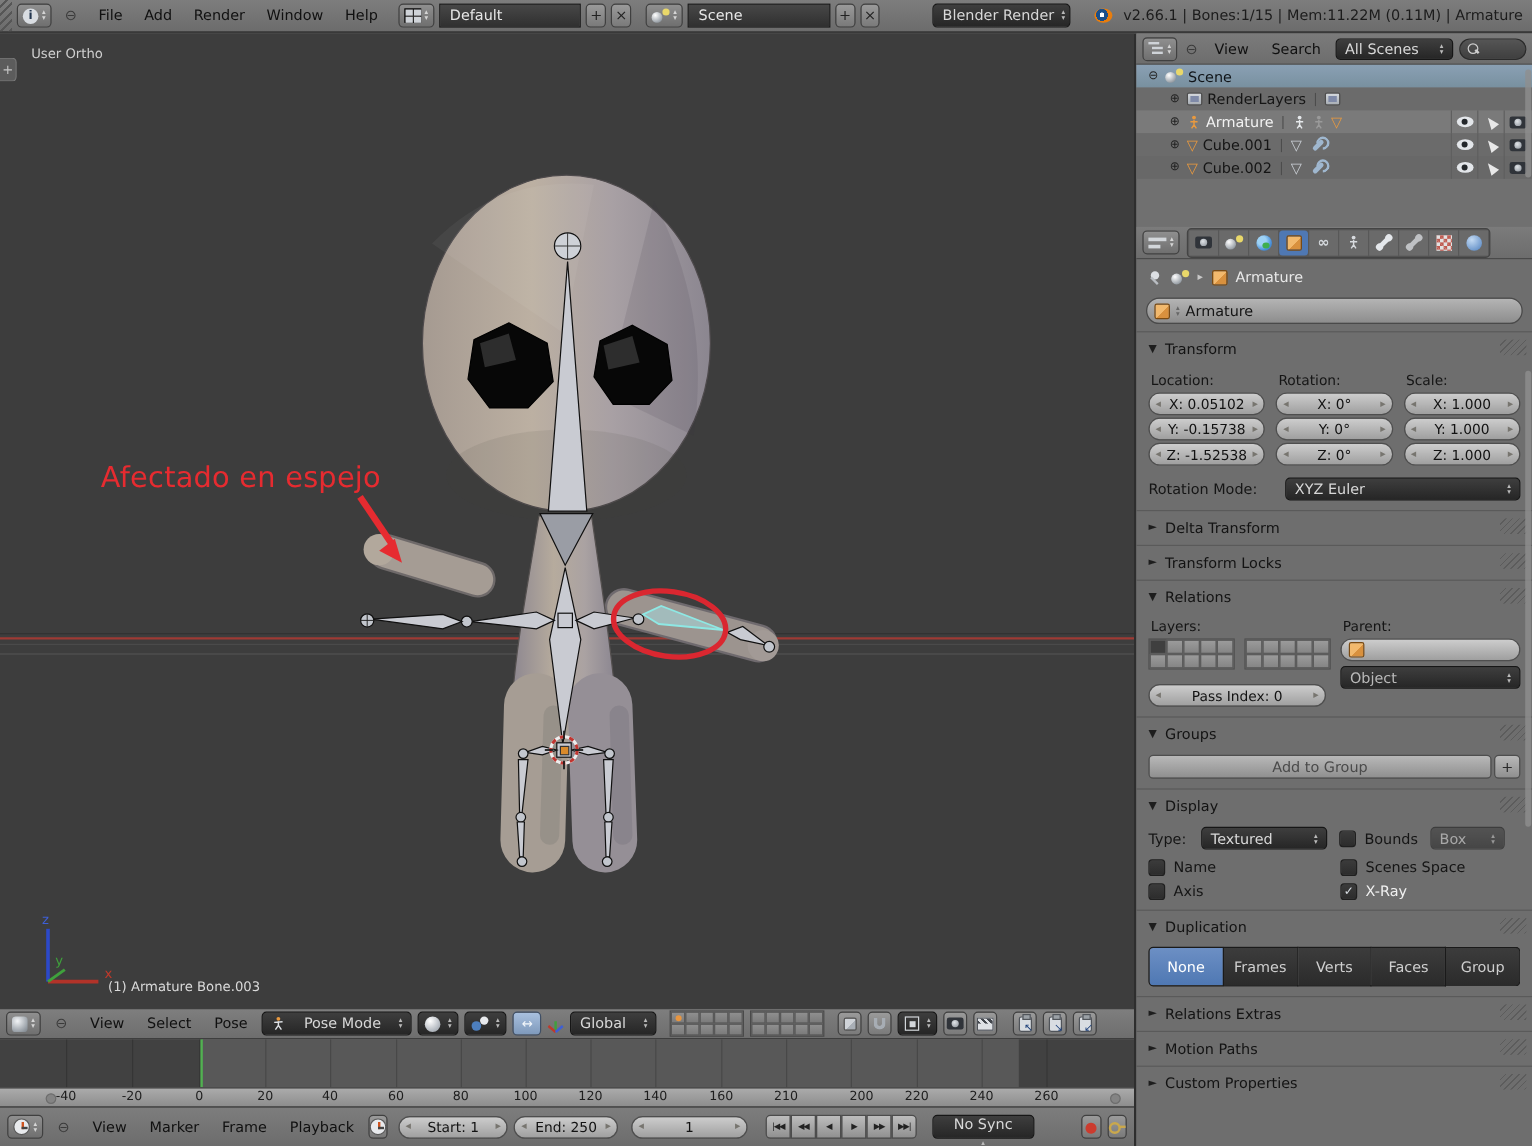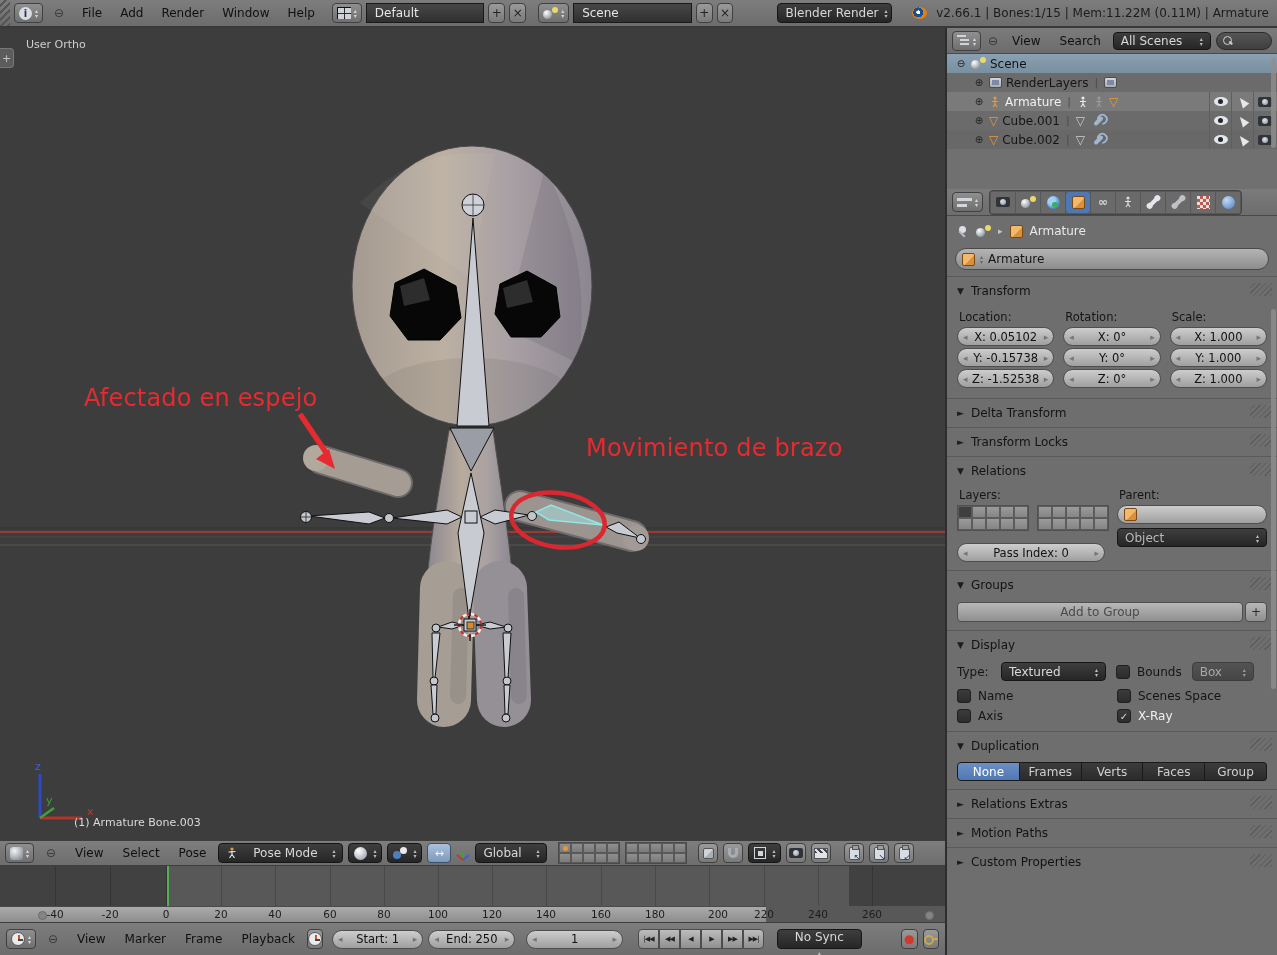--- a/index.html
+++ b/index.html
@@ -141,21 +141,21 @@
   .relcol { width:148px; }
   .lgrids { display:flex; gap:8px; }
   .lgrid { display:grid; grid-template-columns:repeat(5,14px); grid-auto-rows:12px; border:1px solid #505050; }
   .lgrid i { background:linear-gradient(#9b9b9b,#858585); border:1px solid #5c5c5c; }
   .lgrid i.on { background:#3f3f3f; }
   .cb { width:14px; height:14px; border-radius:3px; border:1px solid #1f1f1f;
     background:linear-gradient(#3b3b3b,#2c2c2c); display:inline-flex; align-items:center; justify-content:center;
     color:#d7dce2; font-size:10px; flex:none; }
   .cbrow { display:flex; align-items:center; gap:7px; }
   .seg { display:flex; margin-top:7px; }
-  .seg .opt { flex:1; height:19px; display:flex; align-items:center; justify-content:center; font-size:12px;
+  .seg .opt { flex:1; height:33px; display:flex; align-items:center; justify-content:center; font-size:12px;
     background:linear-gradient(#3c3c3c,#2b2b2b); color:#cfcfcf; border:1px solid #1a1a1a; border-left-width:0; }
   .seg .opt:first-child { border-radius:4px 0 0 4px; border-left-width:1px; }
   .seg .opt:last-child { border-radius:0 4px 4px 0; }
   .seg .opt.active { background:linear-gradient(#6c8fc4,#4f78b3); color:#fff; }
 
   
   #v3dheader { left:0; top:840px; width:945px; height:26px; gap:5px; padding:0 5px;
     background:linear-gradient(#7e7e7e,#6e6e6e); border-top:1px solid #3e3e3e; border-bottom:1px solid #3e3e3e; }
   .vp-editor-icon { width:13px; height:13px; border-radius:3px;
     background:radial-gradient(circle at 35% 30%, #f2f4f6, #9aa1a8 70%, #777e85); }
@@ -178,21 +178,21 @@
   .i-clip { position:relative; width:11px; height:13px; background:#d9dde2; border:1px solid #50545a; border-radius:2px; }
   .i-clip::before { content:""; position:absolute; top:-3px; left:2px; width:5px; height:3px; background:#9aa0a6; border:1px solid #50545a; }
   .clipArrow { position:absolute; right:-2px; bottom:-3px; font-size:9px; color:#1c3f7a; }
   .i-axisgizmo { position:relative; width:14px; height:14px; }
 
   
   #timeline { left:0; top:866px; width:945px; height:56px; background:#585858; position:absolute; overflow:hidden; }
   .tl-dark { position:absolute; top:0; height:40px; background:#414141; }
   .tl-grid { position:absolute; top:0; width:1px; height:40px; background:rgba(0,0,0,0.18); }
   .tl-green { position:absolute; top:0; width:2px; height:40px; background:#52b151; }
-  #tl-ruler { position:absolute; left:0; top:40px; width:766px; height:16px;
+  #tl-ruler { position:absolute; left:0; top:40px; width:945px; height:16px;
     background:linear-gradient(#ababab,#8d8d8d); border-top:1px solid #4a4a4a;text-align:right; }
   .tick { position:absolute; top:1px; font-size:10.5px; color:#1d1d1d; transform:translateX(-50%); }
   .rulercap { position:absolute; top:4px; width:9px; height:9px; border-radius:50%; background:#848484; border:1px solid #6d6d6d; }
 
   
   #tlfooter { left:0; top:922px; width:945px; height:33px; gap:5px; padding:0 6px;
     background:linear-gradient(#7d7d7d,#6c6c6c); border-top:1px solid #3e3e3e; }
   .i-clock { position:relative; width:14px; height:14px; border-radius:50%; background:#e8eaed; border:1px solid #5a5a5a; }
   .i-clock::before { content:""; position:absolute; left:6px; top:2px; width:2px; height:6px; background:#cf5420; }
   .i-clock::after { content:""; position:absolute; left:6px; top:6px; width:5px; height:2px; background:#444; }
@@ -366,22 +366,21 @@
     <g>
       <line x1="40" y1="746" x2="40" y2="790" stroke="#2c49c9" stroke-width="3"></line>
       <line x1="40" y1="790" x2="82" y2="790" stroke="#b23329" stroke-width="3"></line>
       <line x1="40" y1="790" x2="54" y2="780" stroke="#3fa03c" stroke-width="2.5"></line>
     </g>
   </svg>
 
   <span class="vp-label" style="left:26px; top:10px;">User Ortho</span>
   <span class="plus-tab">+</span>
   <span class="annot" style="left:84px; top:356px;">Afectado en espejo</span>
-  <span class="annot" style="left:586px; top:406px;">Movimiento de brazo</span>
-  <span class="vp-label" style="left:74px; top:788px; color:#dadada;">(1) Armature Bone.003</span>
+  <span class="vp-label" style="left:90px; top:788px; color:#dadada;">(1) Armature Bone.003</span>
   <span class="ax-label" style="left:87px; top:777px; color:#c0392b;">x</span>
   <span class="ax-label" style="left:46px; top:766px; color:#3fa03c;">y</span>
   <span class="ax-label" style="left:35px; top:732px; color:#3e5fd6;">z</span>
 </div>
 
 <div id="rightpanel">
 
   <div id="outliner">
     <div id="outliner-header">
       <span class="editorbtn">
@@ -599,20 +598,28 @@
               <span>Y: 1.000</span>
               <span class="ar">▸</span>
             </div>
           <div class="lfield">
               <span class="al">◂</span>
               <span>Z: 1.000</span>
               <span class="ar">▸</span>
             </div>
         </div>
       </div>
+      <div class="rmrow">
+        <span style="width:108px;">Rotation Mode:</span>
+        <span class="dd" style="justify-content:space-between;">
+          <span>XYZ Euler</span>
+          <span class="ud">▴
+▾</span>
+        </span>
+      </div>
     </div>
 
     <div class="panel" style="padding-bottom:5px;">
       <div class="phead">
         <span class="tri">►</span>
         <span>Delta Transform</span>
       </div>
       <span class="hatch"></span>
     </div>
     <div class="panel" style="padding-bottom:5px;">
@@ -902,21 +909,21 @@
     <span class="tick" style="left:110px;">-20</span>
     <span class="tick" style="left:166px;">0</span>
     <span class="tick" style="left:221px;">20</span>
     <span class="tick" style="left:275px;">40</span>
     <span class="tick" style="left:330px;">60</span>
     <span class="tick" style="left:384px;">80</span>
     <span class="tick" style="left:438px;">100</span>
     <span class="tick" style="left:492px;">120</span>
     <span class="tick" style="left:546px;">140</span>
     <span class="tick" style="left:601px;">160</span>
-    <span class="tick" style="left:655px;">180</span>
+    <span class="tick" style="left:655px;">210</span>
     <span class="tick" style="left:718px;">200</span>
     <span class="tick" style="left:764px;">220</span>
     <span class="tick" style="left:818px;">240</span>
     <span class="tick" style="left:872px;">260</span>
   </div>
 </div>
 
 <div id="tlfooter" class="bar">
   <span class="editorbtn">
     <span class="i-clock"></span>

